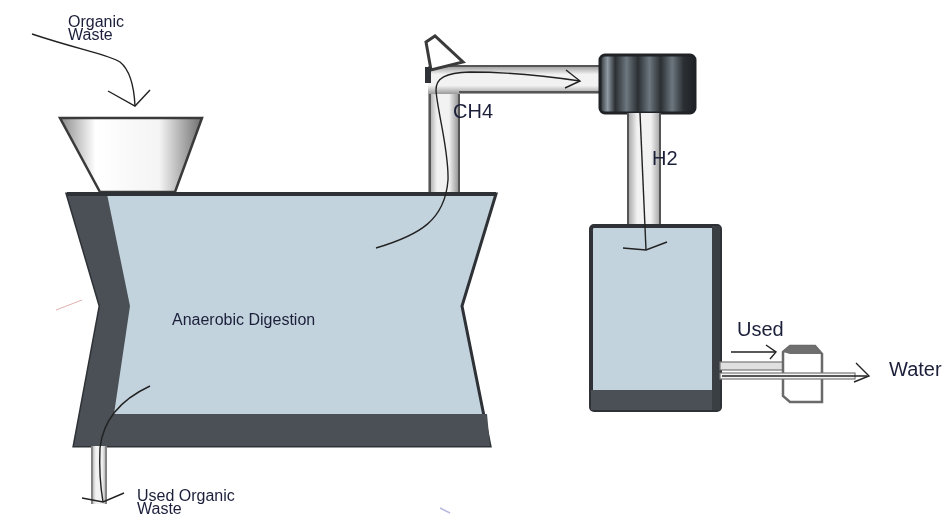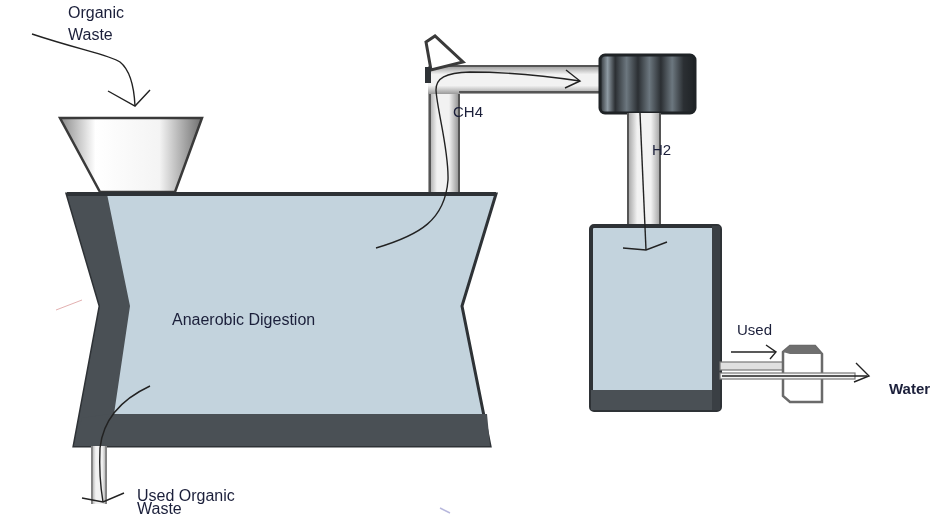--- a/index.html
+++ b/index.html
@@ -1,20 +1,20 @@
 <!DOCTYPE html>
 <html><head>
 <meta charset="utf-8">
 <style>
   html, body { margin: 0; padding: 0; background: #ffffff; }
   body { width: 951px; height: 526px; position: relative; overflow: hidden;
          font-family: "Liberation Sans", "DejaVu Sans", sans-serif; }
   #diagram { position: absolute; left: 0; top: 0; }
   .lbl { position: absolute; font-size: 16px; color: #1b1f3a; line-height: 19px; white-space: nowrap; }
-  .lbl.small { font-size: 15px; }
+  .lbl.small { font-size: 20px; }
 </style>
 </head>
 <body>
 
 <svg id="diagram" width="951" height="526" viewBox="0 0 951 526" xmlns="http://www.w3.org/2000/svg">
   <defs>
     <linearGradient id="hopperGrad" x1="0" x2="1" y1="0" y2="0">
       <stop offset="0" stop-color="#8a8a8a"></stop>
       <stop offset="0.25" stop-color="#ffffff"></stop>
       <stop offset="0.7" stop-color="#f4f4f4"></stop>
@@ -118,21 +118,21 @@
     <path d="M856,363 L869,376 L854,382"></path>
 
     <path d="M150,386 C120,400 103,420 100,448 C99,470 101,490 103,502"></path>
     <path d="M82,498 L103,502 L124,493"></path>
   </g>
 
   <line x1="56" y1="310" x2="82" y2="300" stroke="#e3b0b0" stroke-width="1"></line>
   <line x1="440" y1="508" x2="450" y2="513" stroke="#b8b8dd" stroke-width="1.5"></line>
 </svg>
 
-<div class="lbl" style="left:68px;top:3px;">Organic</div>
+<div class="lbl" style="left:68px;top:12px;">Organic</div>
 <div class="lbl" style="left:68px;top:25px;">Waste</div>
 <div class="lbl small" style="left:453px;top:102px;">CH4</div>
-<div class="lbl small" style="left:652px;top:140px;">H2</div>
+<div class="lbl small" style="left:652px;top:149px;">H2</div>
 <div class="lbl" style="left:172px;top:310px;">Anaerobic Digestion</div>
 <div class="lbl small" style="left:737px;top:320px;">Used</div>
-<div class="lbl small" style="left:889px;top:379px;font-weight:bold;">Water</div>
+<div class="lbl small" style="left:889px;top:360px;">Water</div>
 <div class="lbl" style="left:137px;top:465px;margin-top:21px;">Used Organic</div>
 <div class="lbl" style="left:137px;top:499px;">Waste</div>
 
 </body></html>

